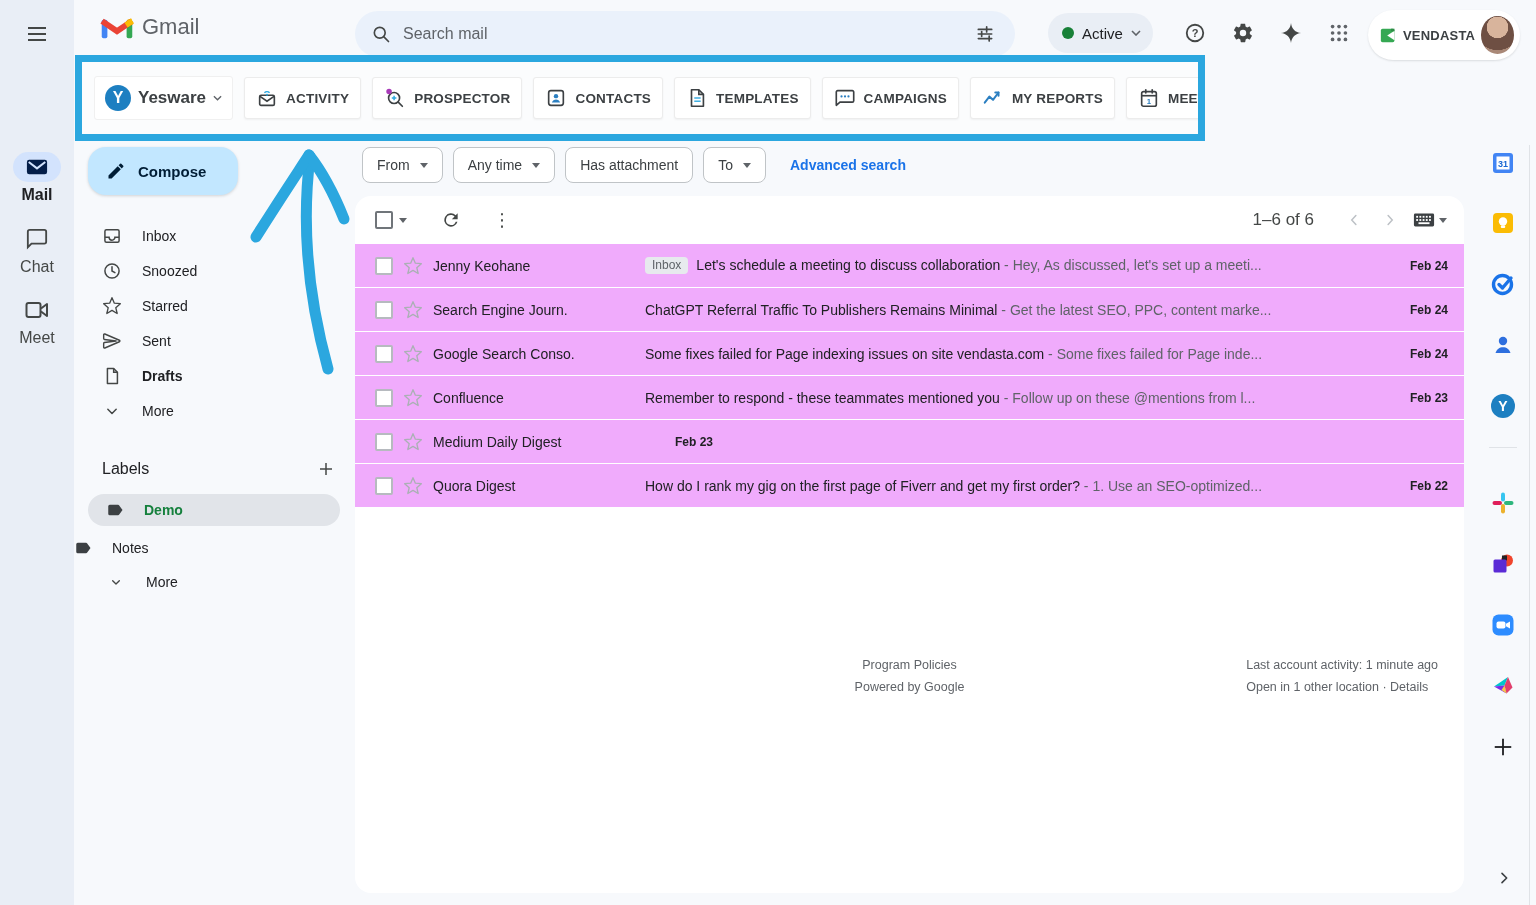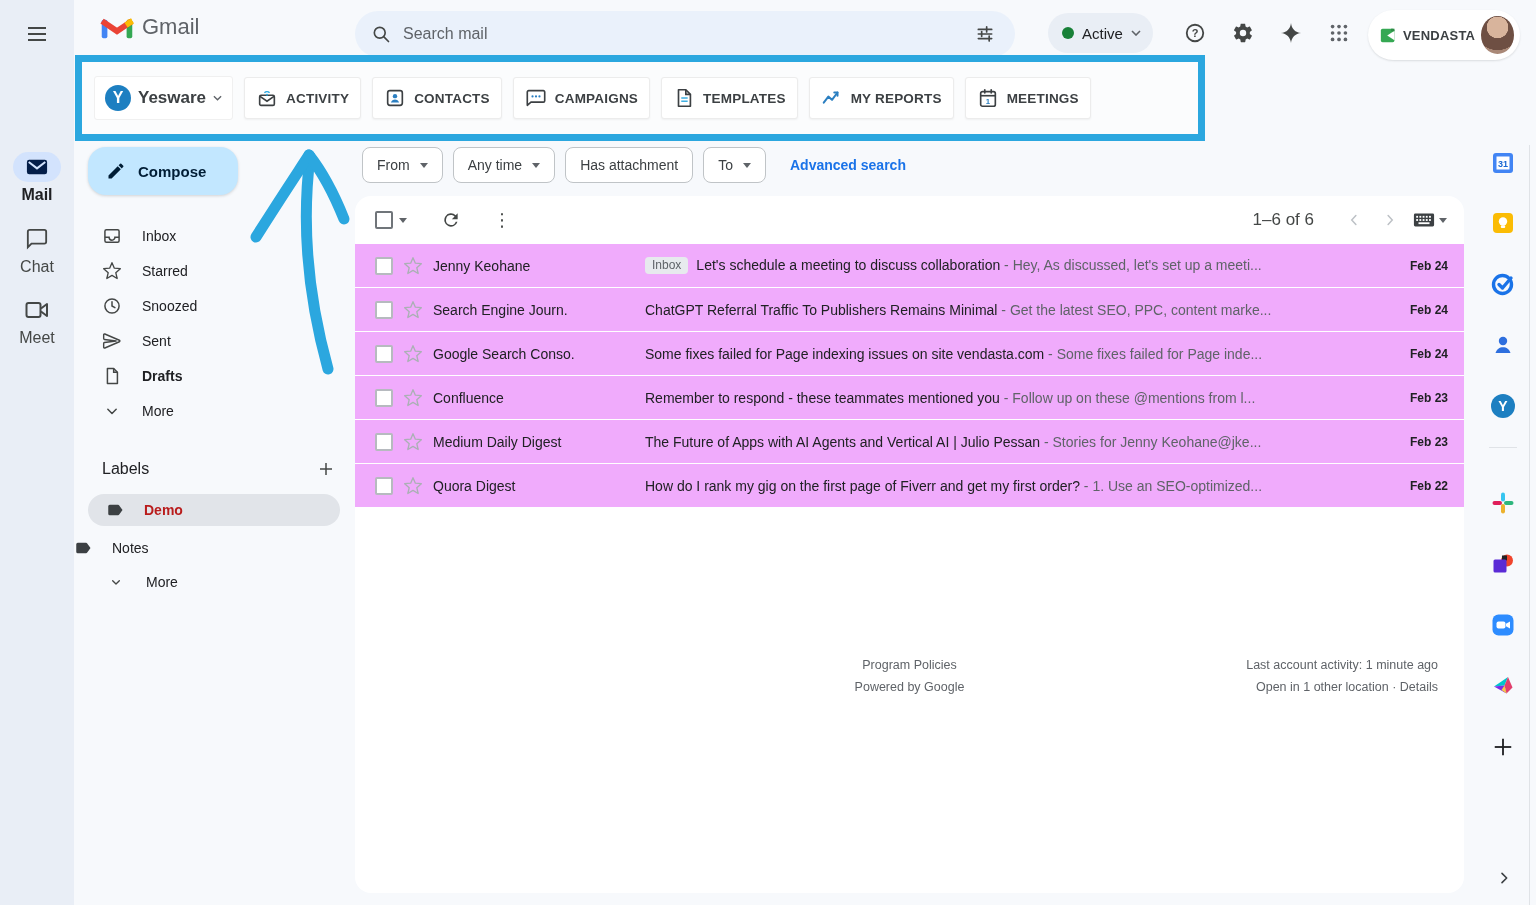--- a/index.html
+++ b/index.html
@@ -66,21 +66,21 @@
   .compose-label { font-size:15px; font-weight:600; color:#001D35; }
   .nav { position:absolute; left:74px; top:218px; width:281px; }
   .nav-item { height:35px; display:flex; align-items:center; gap:20px; padding-left:28px;
     font-size:14px; color:#202124; border-radius:0 17px 17px 0; cursor:pointer; }
   .nav-item.bold { font-weight:700; }
   .labels-head { position:absolute; left:74px; top:452px; width:281px; height:34px; display:flex;
     align-items:center; justify-content:space-between; padding:0 20px 0 28px; }
   .labels-title { font-size:16px; font-weight:500; color:#202124; }
   .label-pill { position:absolute; left:88px; top:494px; width:252px; height:32px; background:#E1E4E9;
     border-radius:16px; display:flex; align-items:center; gap:20px; padding-left:18px; cursor:pointer; }
-  .label-pill .lbl { font-size:14px; font-weight:700; color:#b91c1c; }
+  .label-pill .lbl { font-size:14px; font-weight:700; color:#15803d; }
   .label-row { position:absolute; left:74px; width:281px; height:34px; display:flex; align-items:center;
     gap:20px; font-size:14px; color:#202124; cursor:pointer; }
 
   
   .filters { position:absolute; left:362px; top:147px; display:flex; align-items:center; gap:10px; }
   .fchip { height:36px; display:flex; align-items:center; gap:10px; padding:0 14px; border:1px solid #C0C4C7;
     border-radius:8px; font-size:14px; color:#3C4043; background:#fff; cursor:pointer; white-space:nowrap; }
   .adv-link { margin-left:14px; font-size:14px; font-weight:600; color:#1A73E8; cursor:pointer; }
 
   
@@ -102,21 +102,21 @@
     white-space:nowrap; overflow:hidden; }
   .subjwrap { flex:1; min-width:0; white-space:nowrap; overflow:hidden; text-overflow:ellipsis; font-size:14px; }
   .badge { display:inline-block; background:#E7EAEE; color:#5E6368; font-size:12px; border-radius:4px;
     padding:1px 7px 2px; margin-right:8px; vertical-align:1px; }
   .subject { color:#202124; }
   .snippet { color:#5F6368; }
   .rowdate { width:56px; text-align:right; font-size:12px; font-weight:600; color:#202124; flex-shrink:0; margin-left:12px; }
 
   .card-footer-center { position:absolute; left:50%; transform:translateX(-50%); top:458px; text-align:center;
     font-size:12.5px; color:#5F6368; line-height:22px; }
-  .card-footer-right { position:absolute; right:26px; top:458px; text-align:right; font-size:12.5px;
+  .card-footer-right { position:absolute; right:26px; top:458px; text-align:left; font-size:12.5px;
     color:#5F6368; line-height:22px; }
 
   
   .right-divider { position:absolute; left:1529px; top:145px; width:1px; height:760px; background:#E0E3E7; }
   .side-icon { position:absolute; left:1490px; width:26px; height:26px; display:flex; align-items:center;
     justify-content:center; cursor:pointer; }
   .side-sep { position:absolute; left:1489px; top:447px; width:28px; height:1px; background:#E0E3E7; }
   .bottom-chevron { position:absolute; left:1492px; top:866px; width:24px; height:24px; display:flex;
     align-items:center; justify-content:center; cursor:pointer; }
 </style>
@@ -263,54 +263,66 @@
       <svg width="22" height="22" viewBox="0 0 24 24">
           <rect x="4" y="9" width="16" height="11" rx="1.5" fill="none" stroke="#3C4043" stroke-width="1.8"></rect>
           <polyline points="4,10 12,15.5 20,10" fill="none" stroke="#3C4043" stroke-width="1.8"></polyline>
           <path d="M9.2 6.2a4 4 0 0 1 5.6 0" fill="none" stroke="#2BA7DF" stroke-width="1.6"></path>
           <circle cx="12" cy="8.4" r="1.1" fill="#2BA7DF"></circle>
         </svg>
     </span>
     <span>ACTIVITY</span>
   </div>
 
+  <div class="yw-chip">
+    <span>
+      <svg width="22" height="22" viewBox="0 0 24 24">
+          <circle cx="11" cy="12" r="6" fill="none" stroke="#3C4043" stroke-width="1.8"></circle>
+          <line x1="15.5" y1="16.5" x2="20" y2="21" stroke="#3C4043" stroke-width="1.8" stroke-linecap="round"></line>
+          <line x1="11" y1="9.5" x2="11" y2="14.5" stroke="#2BA7DF" stroke-width="1.6"></line>
+          <line x1="8.5" y1="12" x2="13.5" y2="12" stroke="#2BA7DF" stroke-width="1.6"></line>
+          <circle cx="5.5" cy="5" r="3" fill="#A83AB8"></circle>
+        </svg>
+    </span>
+    <span>PROSPECTOR</span>
+  </div>
 
   <div class="yw-chip">
     <span>
       <svg width="22" height="22" viewBox="0 0 24 24">
           <rect x="4" y="4" width="16" height="16" rx="2.5" fill="none" stroke="#3C4043" stroke-width="1.8"></rect>
           <circle cx="12" cy="10" r="2.4" fill="#2B7FC1"></circle>
           <path d="M7.5 17c.8-2.4 2.5-3.4 4.5-3.4s3.7 1 4.5 3.4z" fill="#2B7FC1"></path>
         </svg>
     </span>
     <span>CONTACTS</span>
+  </div>
+
+  <div class="yw-chip">
+    <span>
+      <svg width="22" height="22" viewBox="0 0 24 24">
+          <path d="M6 3h8l5 5v13H6z" fill="none" stroke="#3C4043" stroke-width="1.8" stroke-linejoin="round"></path>
+          <path d="M14 3v5h5" fill="none" stroke="#3C4043" stroke-width="1.8"></path>
+          <line x1="9" y1="12" x2="16" y2="12" stroke="#2BA7DF" stroke-width="1.5"></line>
+          <line x1="9" y1="15.5" x2="16" y2="15.5" stroke="#2BA7DF" stroke-width="1.5"></line>
+        </svg>
+    </span>
+    <span>TEMPLATES</span>
   </div>
 
   <div class="yw-chip">
     <span>
       <svg width="22" height="22" viewBox="0 0 24 24">
           <path d="M20 4H4a1.5 1.5 0 0 0-1.5 1.5V20l4-3.5H20a1.5 1.5 0 0 0 1.5-1.5V5.5A1.5 1.5 0 0 0 20 4z" fill="none" stroke="#3C4043" stroke-width="1.8" stroke-linejoin="round"></path>
           <circle cx="8.2" cy="10.3" r="1.2" fill="#2B7FC1"></circle>
           <circle cx="12" cy="10.3" r="1.2" fill="#2B7FC1"></circle>
           <circle cx="15.8" cy="10.3" r="1.2" fill="#2B7FC1"></circle>
         </svg>
     </span>
     <span>CAMPAIGNS</span>
-  </div>
-
-  <div class="yw-chip">
-    <span>
-      <svg width="22" height="22" viewBox="0 0 24 24">
-          <path d="M6 3h8l5 5v13H6z" fill="none" stroke="#3C4043" stroke-width="1.8" stroke-linejoin="round"></path>
-          <path d="M14 3v5h5" fill="none" stroke="#3C4043" stroke-width="1.8"></path>
-          <line x1="9" y1="12" x2="16" y2="12" stroke="#2BA7DF" stroke-width="1.5"></line>
-          <line x1="9" y1="15.5" x2="16" y2="15.5" stroke="#2BA7DF" stroke-width="1.5"></line>
-        </svg>
-    </span>
-    <span>TEMPLATES</span>
   </div>
 
   <div class="yw-chip">
     <span>
       <svg width="22" height="22" viewBox="0 0 24 24">
           <polyline points="3,17 8,10.5 12,14 18,6" fill="none" stroke="#2B7FC1" stroke-width="2.2" stroke-linecap="round" stroke-linejoin="round"></polyline>
           <polyline points="14.5,6 18,6 18,9.5" fill="none" stroke="#2B7FC1" stroke-width="2.2" stroke-linecap="round" stroke-linejoin="round"></polyline>
         </svg>
     </span>
     <span>MY REPORTS</span>
@@ -353,33 +365,33 @@
         <svg width="20" height="20" viewBox="0 0 24 24">
           <rect x="3.5" y="4.5" width="17" height="15" rx="1.8" fill="none" stroke="#444746" stroke-width="1.8"></rect>
           <path d="M3.5 13.5h5a3.5 3.5 0 0 0 7 0h5" fill="none" stroke="#444746" stroke-width="1.8"></path>
         </svg>
       </span>
     <span>Inbox</span>
   </div>
   <div class="nav-item">
     <span>
         <svg width="20" height="20" viewBox="0 0 24 24">
-          <path d="M12 17.27L18.18 21l-1.64-7.03L22 9.24l-7.19-.61L12 2 9.19 8.63 2 9.24l5.46 4.73L5.82 21z" fill="none" stroke="#444746" stroke-width="1.6" stroke-linejoin="round"></path>
-        </svg>
-      </span>
-    <span>Starred</span>
-  </div>
-  <div class="nav-item">
-    <span>
-        <svg width="20" height="20" viewBox="0 0 24 24">
           <circle cx="12" cy="12" r="8.5" fill="none" stroke="#444746" stroke-width="1.8"></circle>
           <polyline points="12,7 12,12 15.5,14" fill="none" stroke="#444746" stroke-width="1.8" stroke-linecap="round"></polyline>
         </svg>
       </span>
     <span>Snoozed</span>
+  </div>
+  <div class="nav-item">
+    <span>
+        <svg width="20" height="20" viewBox="0 0 24 24">
+          <path d="M12 17.27L18.18 21l-1.64-7.03L22 9.24l-7.19-.61L12 2 9.19 8.63 2 9.24l5.46 4.73L5.82 21z" fill="none" stroke="#444746" stroke-width="1.6" stroke-linejoin="round"></path>
+        </svg>
+      </span>
+    <span>Starred</span>
   </div>
   <div class="nav-item">
     <span>
         <svg width="20" height="20" viewBox="0 0 24 24">
           <path d="M3.4 20.4l17.45-7.48a1 1 0 0 0 0-1.84L3.4 3.6a.993.993 0 0 0-1.39.91L2 9.12c0 .5.37.93.87.99L17 12 2.87 13.88c-.5.07-.87.5-.87 1l.01 4.61c0 .71.73 1.2 1.39.91z" fill="none" stroke="#444746" stroke-width="1.7" stroke-linejoin="round"></path>
         </svg>
       </span>
     <span>Sent</span>
   </div>
   <div class="nav-item bold">
@@ -554,21 +566,20 @@
   </div>
 
   <div class="mailrow">
     <span class="cbox"></span>
     <span>
         <svg width="20" height="20" viewBox="0 0 24 24">
           <path d="M12 17.27L18.18 21l-1.64-7.03L22 9.24l-7.19-.61L12 2 9.19 8.63 2 9.24l5.46 4.73L5.82 21z" fill="none" stroke="#ABB0B5" stroke-width="1.6" stroke-linejoin="round"></path>
         </svg>
       </span>
     <span class="sender">Medium Daily Digest</span>
-    <span class="subjwrap"><span class="subject">The Future of Apps with AI Agents and Vertical AI | Julio Pessan</span> <span class="snippet">- Stories for Jenny Keohane@jke...</span></span>
     <span class="rowdate">Feb 23</span>
   </div>
 
   <div class="mailrow">
     <span class="cbox"></span>
     <span>
         <svg width="20" height="20" viewBox="0 0 24 24">
           <path d="M12 17.27L18.18 21l-1.64-7.03L22 9.24l-7.19-.61L12 2 9.19 8.63 2 9.24l5.46 4.73L5.82 21z" fill="none" stroke="#ABB0B5" stroke-width="1.6" stroke-linejoin="round"></path>
         </svg>
       </span>

